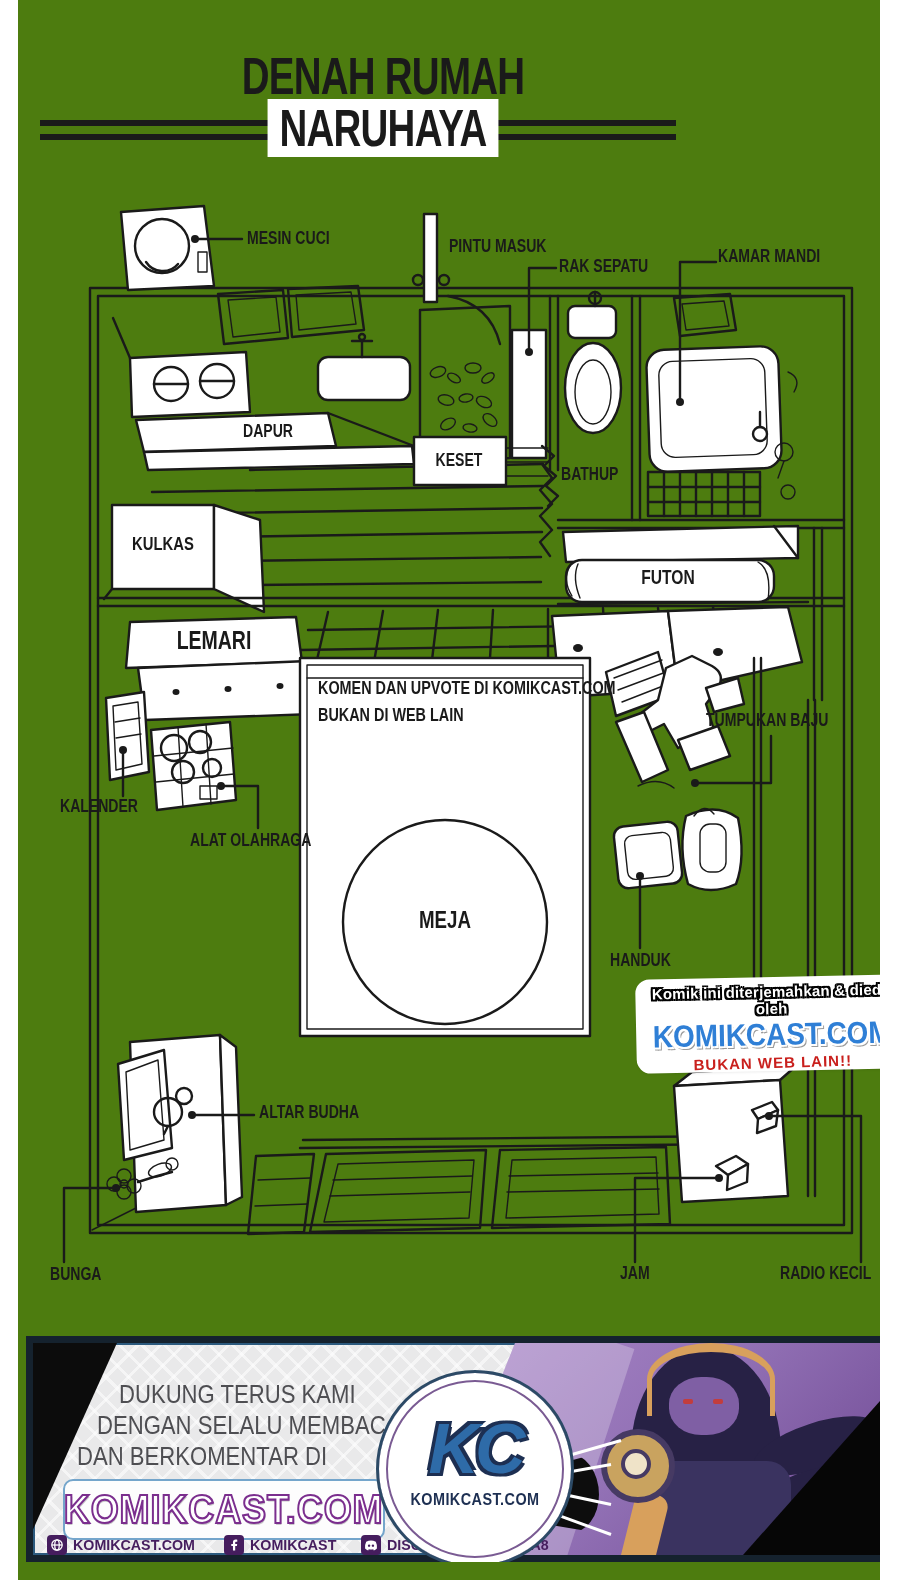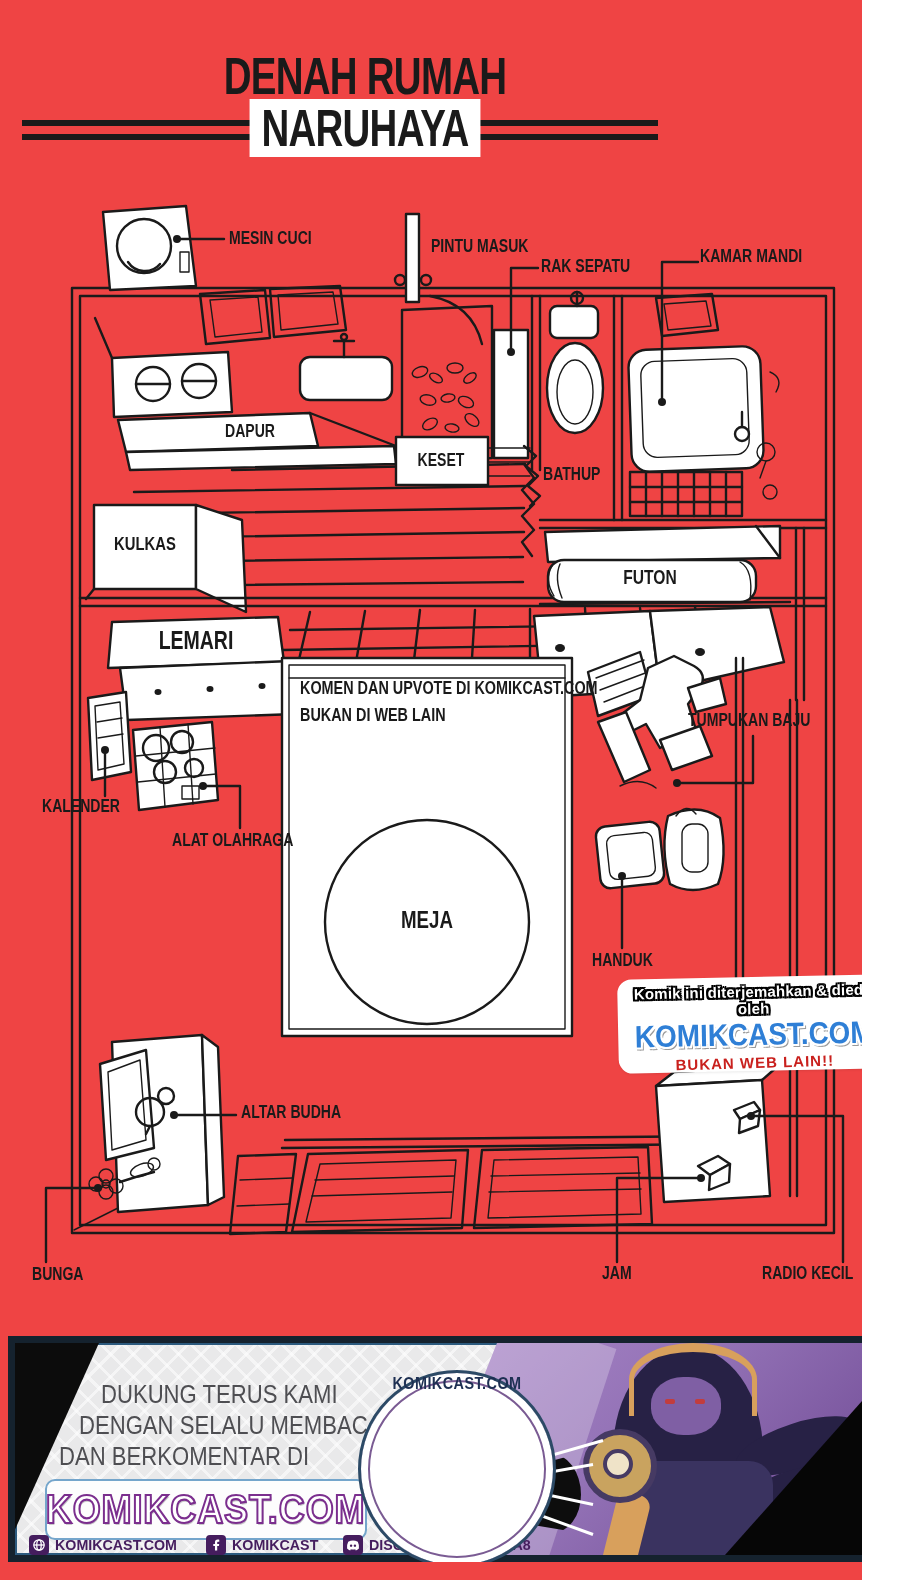--- a/index.html
+++ b/index.html
@@ -2,22 +2,22 @@
 <html style="--ink: #1a1a1a; --watermark-blue: #2f7fd6; --watermark-red: #c9201d; --banner-border: #15222e; --banner-bg: #e9e9ea; --banner-text: #4e4e52; --brand-purple: #7b2e8e; --box-border: #74a5cb; --footer-text: #451d5e; --kc-blue: #2e6ba8; --art-light: #ab88c9; --art-dark: #6b4590;"><head>
 <meta charset="utf-8">
 <style>
   :root{
     --ink:#1a1a1a; --watermark-blue:#2f7fd6; --watermark-red:#c9201d;
     --banner-border:#15222e; --banner-bg:#e9e9ea; --banner-text:#4e4e52;
     --brand-purple:#7b2e8e; --box-border:#74a5cb; --footer-text:#451d5e;
     --kc-blue:#2e6ba8; --art-light:#ab88c9; --art-dark:#6b4590;
   }
   html,body{margin:0;padding:0;background:#fff;}
-  #page{position:relative;width:862px;height:1580px;background:#ef4444;overflow:hidden;
-        font-family:"Liberation Sans",sans-serif;color:var(--ink);}
+  #page{position:relative;width:862px;height:1580px;background:#4d7c0f;overflow:hidden;
+        font-family:"Liberation Sans",sans-serif;color:var(--ink);margin-left:18px;}
   
   .title-line{position:absolute;left:0;width:730px;text-align:center;font-weight:bold;
     font-size:52px;letter-spacing:-1px;transform:scaleX(.74);transform-origin:center top;
     white-space:nowrap;z-index:3;}
   #title1{top:46px;}
   #title2{top:98px;}
   #title2 span{background:#fff;padding:0 16px;}
   .title-rule{position:absolute;left:22px;width:636px;height:6px;background:var(--ink);z-index:2;}
   
   #badge{position:absolute;left:702px;top:28px;width:176px;height:140px;z-index:3;}
@@ -525,17 +525,18 @@
               <circle cx="7.6" cy="10.8" r="1.5" fill="var(--footer-text)"></circle>
               <circle cx="12.4" cy="10.8" r="1.5" fill="var(--footer-text)"></circle>
             </svg>
           </span>
           <span class="flabel">DISCORD.GG/N8XEKA8</span>
         </div>
       </div>
     </div>
 
     <div id="kc-circle">
+      <div id="kc-logo">KC</div>
       <div id="kc-caption">KOMIKCAST.COM</div>
     </div>
   </div>
 
 </div>
 
 </body></html>

